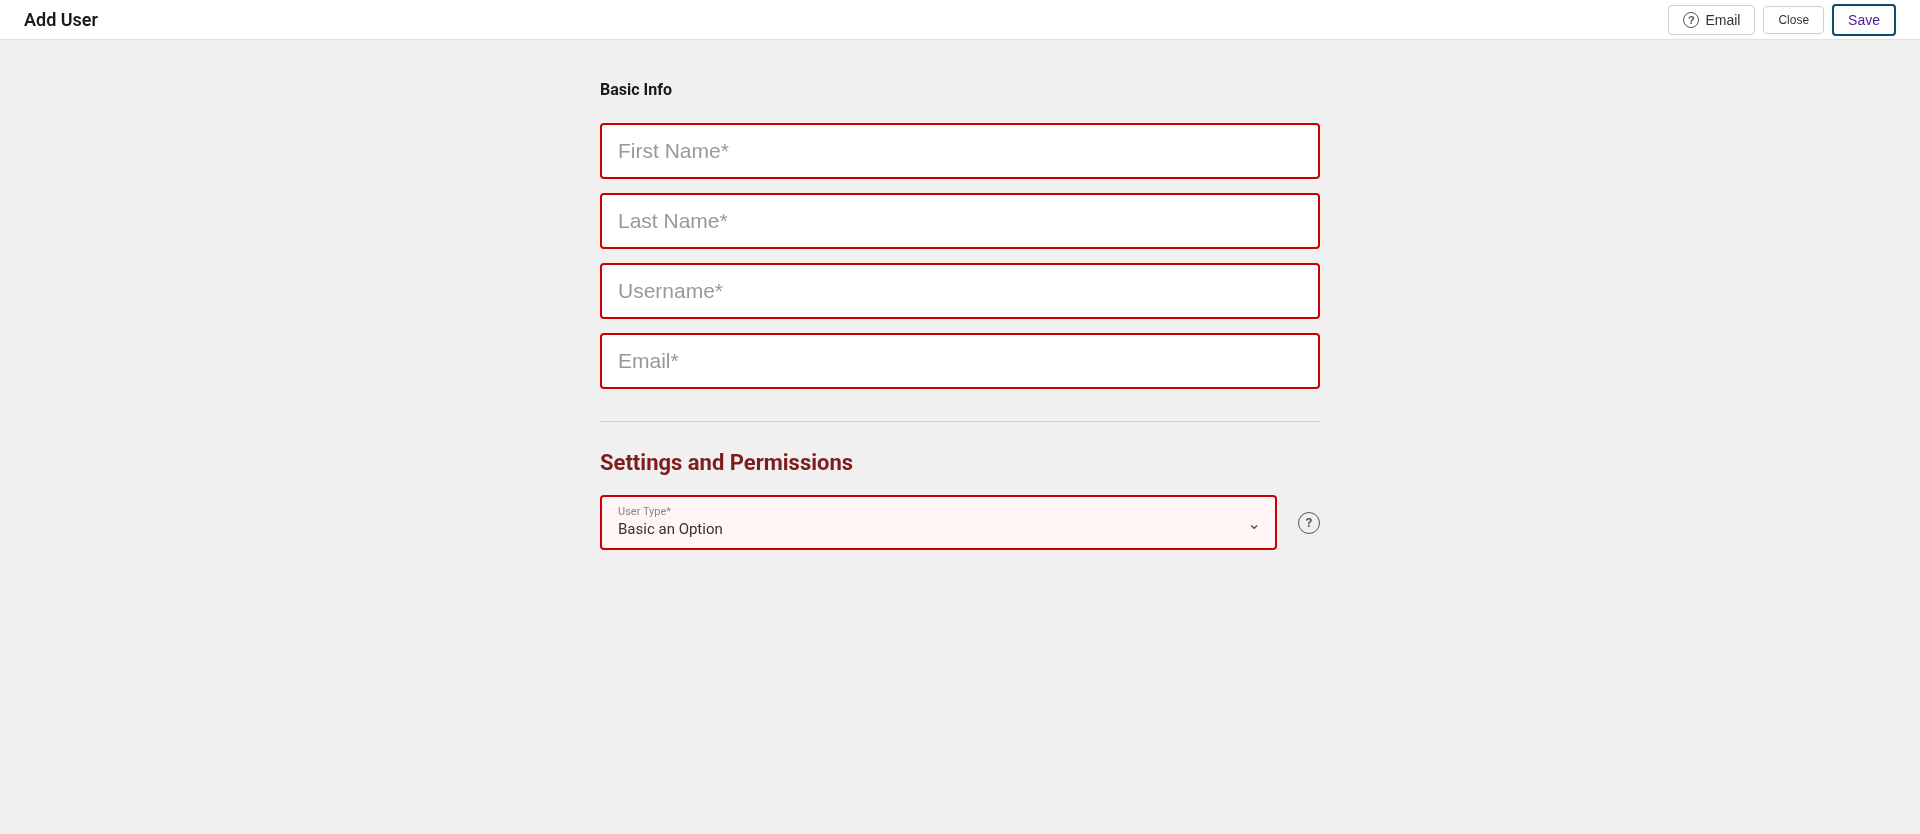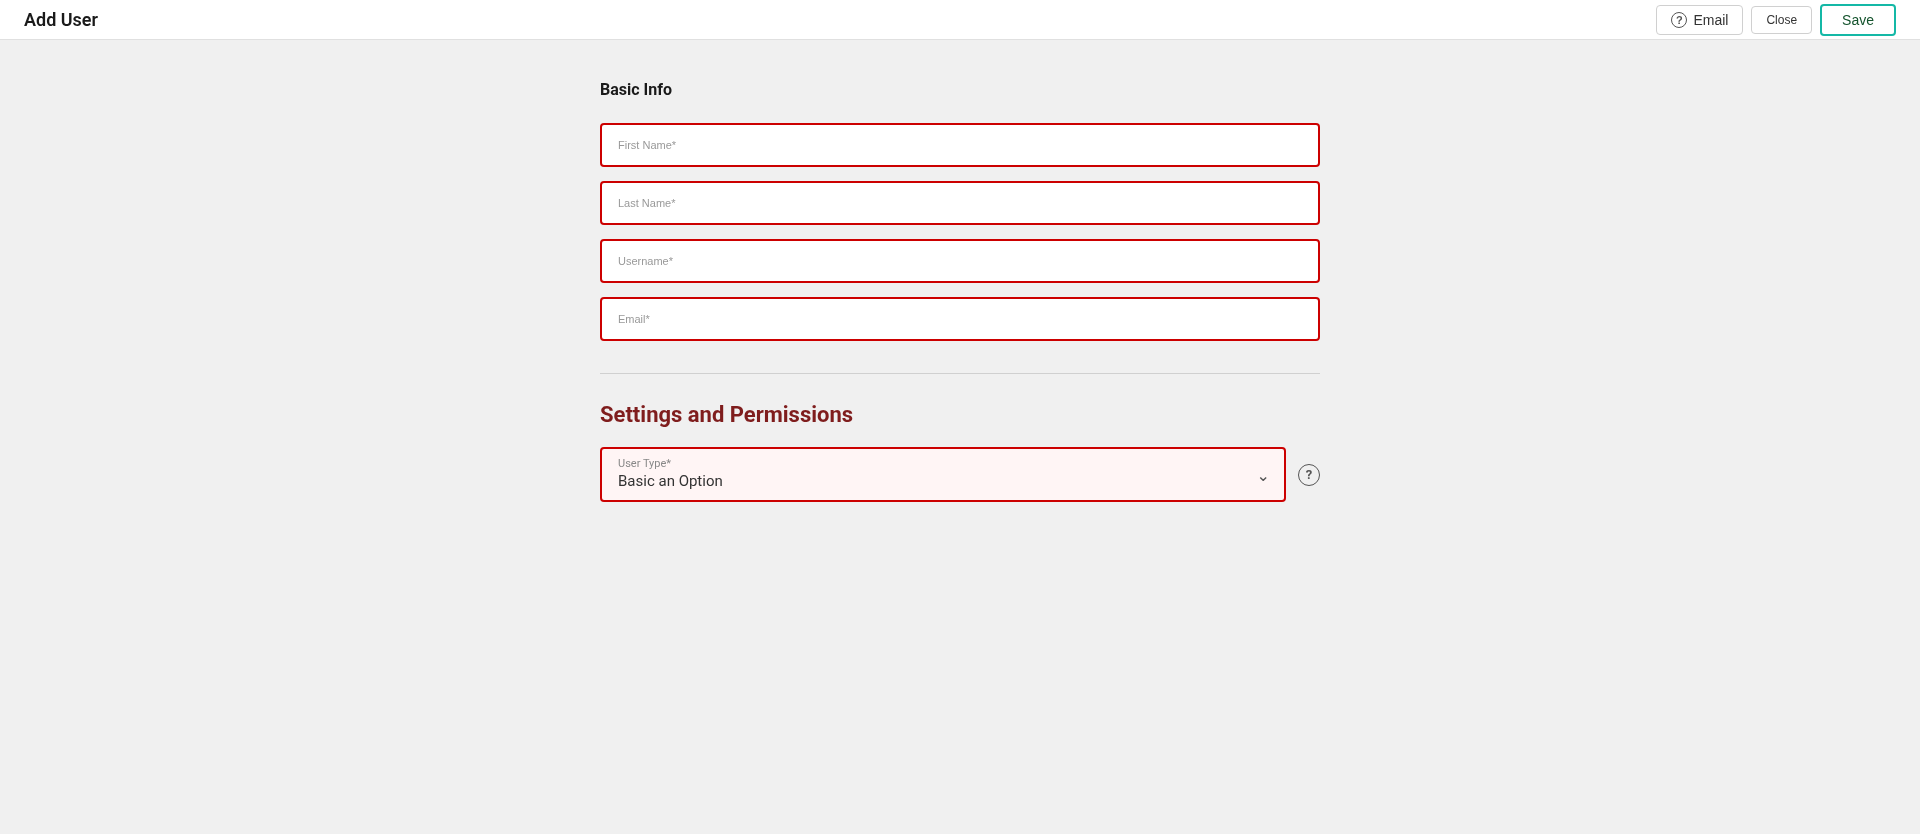--- a/index.html
+++ b/index.html
@@ -78,26 +78,26 @@
       padding: 6px 14px;
       border: 1px solid #d0d0d0;
       border-radius: 4px;
       background: #fff;
       font-size: 12px;
       color: #333;
       cursor: pointer;
     }
 
     .btn-save {
-      padding: 6px 20px;
-      border: 2px solid #14b8a6;
+      padding: 6px 14px;
+      border: 2px solid #0c4a6e;
       border-radius: 4px;
       background: #fff;
       font-size: 14px;
-      color: #14532d;
+      color: #4c1d95;
       cursor: pointer;
     }
 
     
     .main-content {
       flex: 1;
       overflow-y: auto;
       overflow-x: hidden;
       position: relative;
     }
@@ -131,21 +131,21 @@
 
     .form-field {
       margin-bottom: 14px;
     }
 
     .form-input {
       width: 100%;
       padding: 14px 16px;
       border: 2px solid #cc0000;
       border-radius: 4px;
-      font-size: 11px;
+      font-size: 21px;
       color: #999;
       background: #ffffff;
       outline: none;
     }
 
     .form-input::placeholder {
       color: #999;
     }
 
     .section-divider {
@@ -157,21 +157,21 @@
     .section-title-2 {
       font-size: 22px;
       font-weight: 700;
       color: #7f1d1d;
       margin-bottom: 20px;
     }
 
     .select-field-wrapper {
       display: flex;
       align-items: center;
-      gap: 12px;
+      gap: 21px;
     }
 
     .select-field-container {
       flex: 1;
       position: relative;
       border: 2px solid #cc0000;
       border-radius: 4px;
       background: #fff5f5;
       cursor: pointer;
     }

